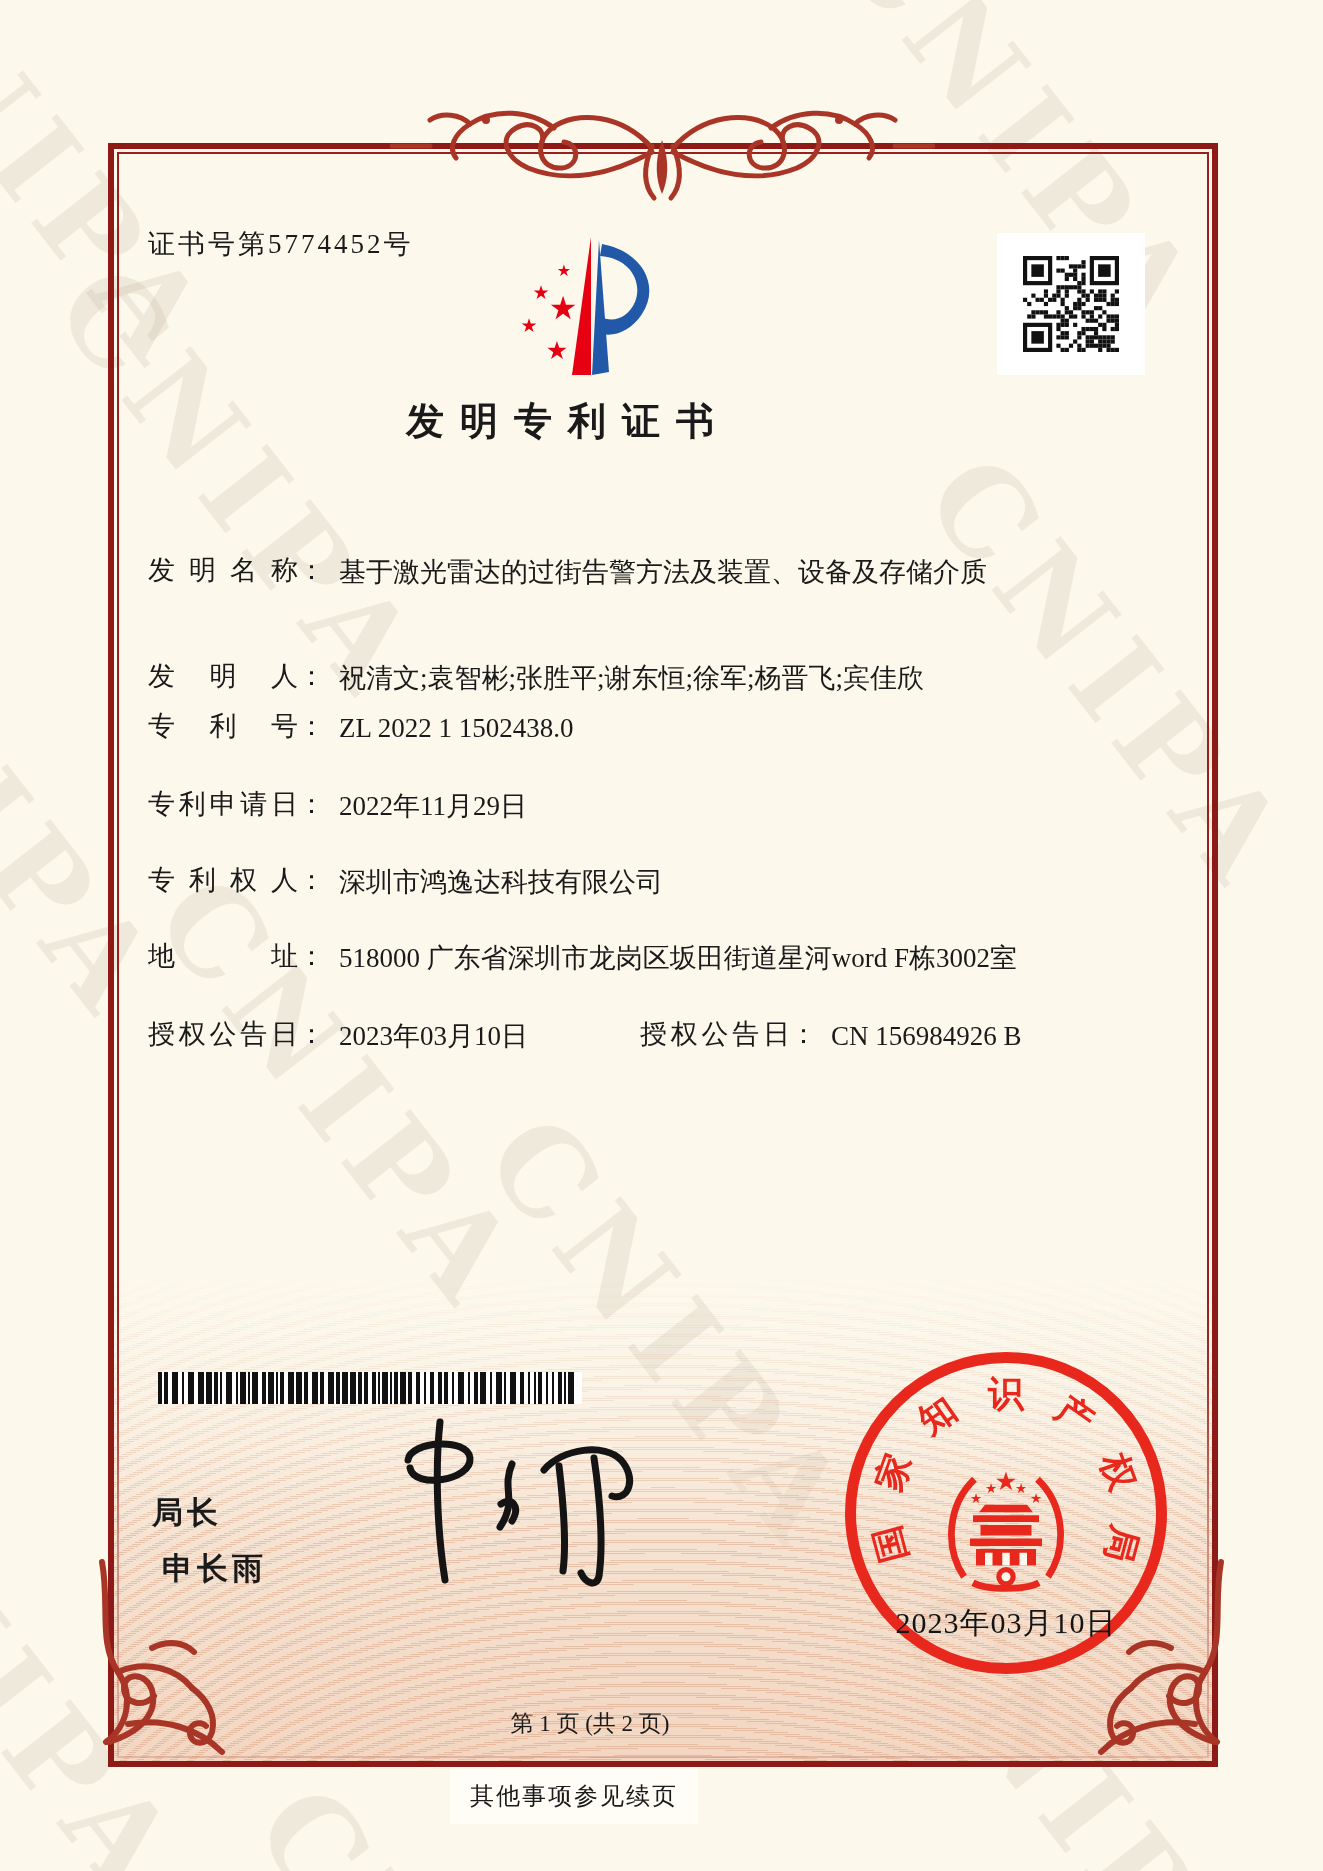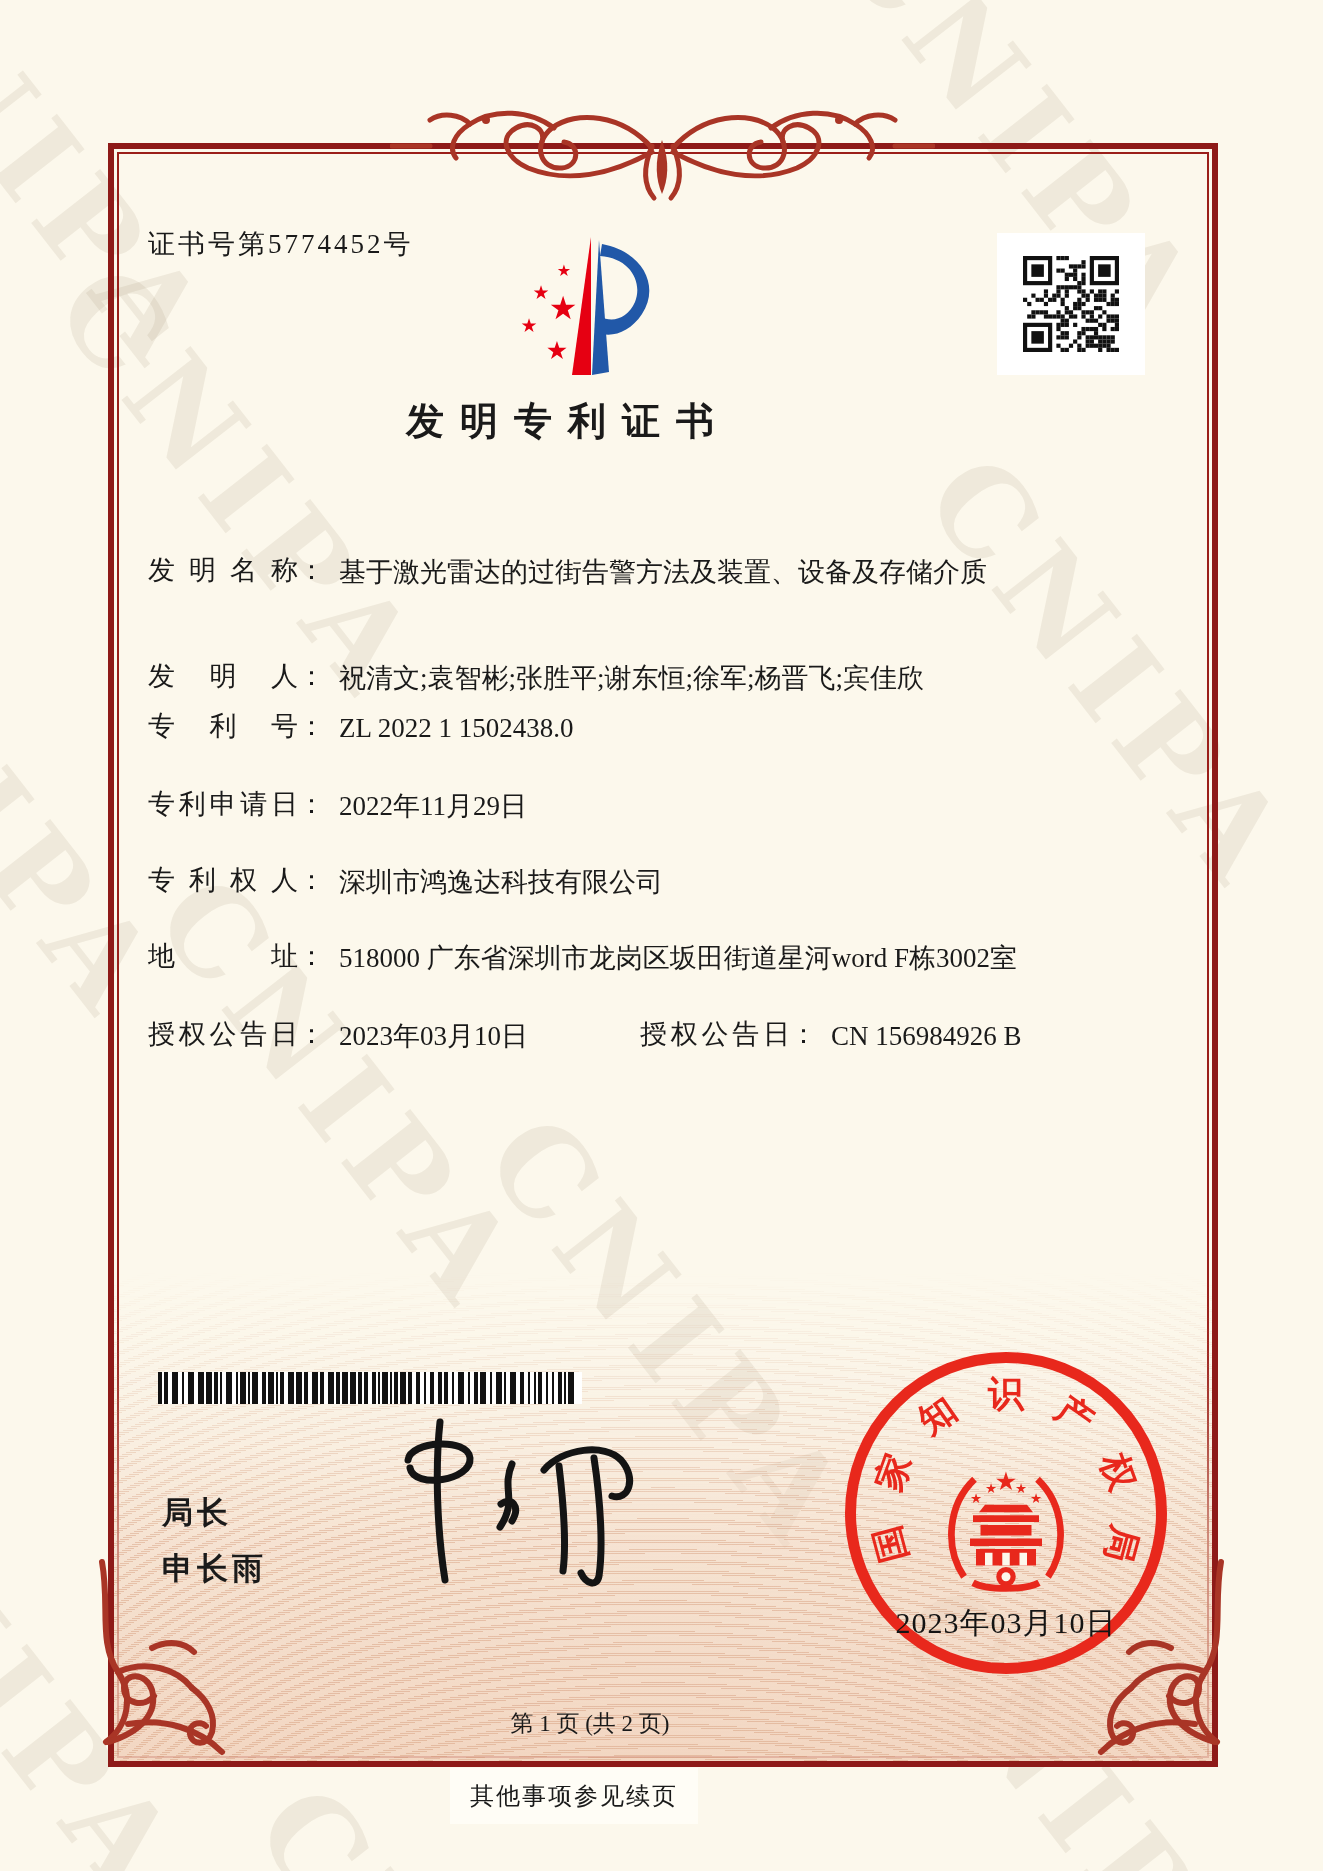--- a/index.html
+++ b/index.html
@@ -57,21 +57,21 @@
   
   .paras{position:absolute;left:148px;top:1086px;width:1048px;z-index:4;}
   .paras p{
     margin:0 0 22px 0;font-size:27px;line-height:53px;text-indent:2em;text-align:justify;
   }
   
   .barcode{position:absolute;left:158px;top:1372px;width:424px;height:32px;background:#fff;
     display:flex;align-items:stretch;z-index:4;}
   .barcode i{display:block;background:#111;height:100%;}
   .barcode s{display:block;background:#fff;height:100%;}
-  .director-title{position:absolute;left:162px;top:1492px;font-size:31px;font-weight:bold;
+  .director-title{position:absolute;left:152px;top:1492px;font-size:31px;font-weight:bold;
     font-family:"Liberation Sans","DejaVu Sans",sans-serif;z-index:4;letter-spacing:4px;}
   .director-name{position:absolute;left:162px;top:1548px;font-size:31px;font-weight:bold;
     font-family:"Liberation Sans","DejaVu Sans",sans-serif;z-index:4;letter-spacing:4px;}
   .signature{position:absolute;left:388px;top:1408px;z-index:5;}
   
   .seal{
     position:absolute;left:845px;top:1352px;width:300px;height:300px;border-radius:50%;
     border:11px solid #e8281c;z-index:5;
   }
   .seal-char{

